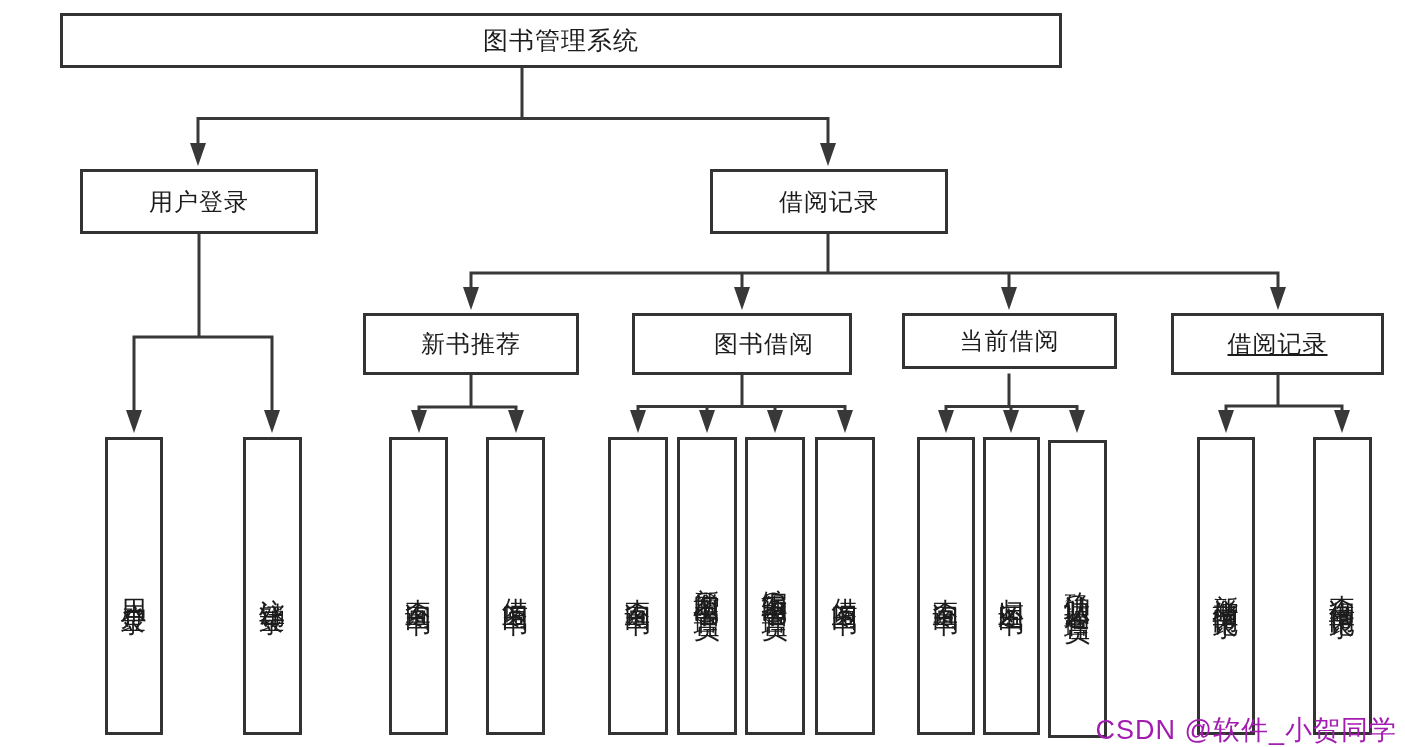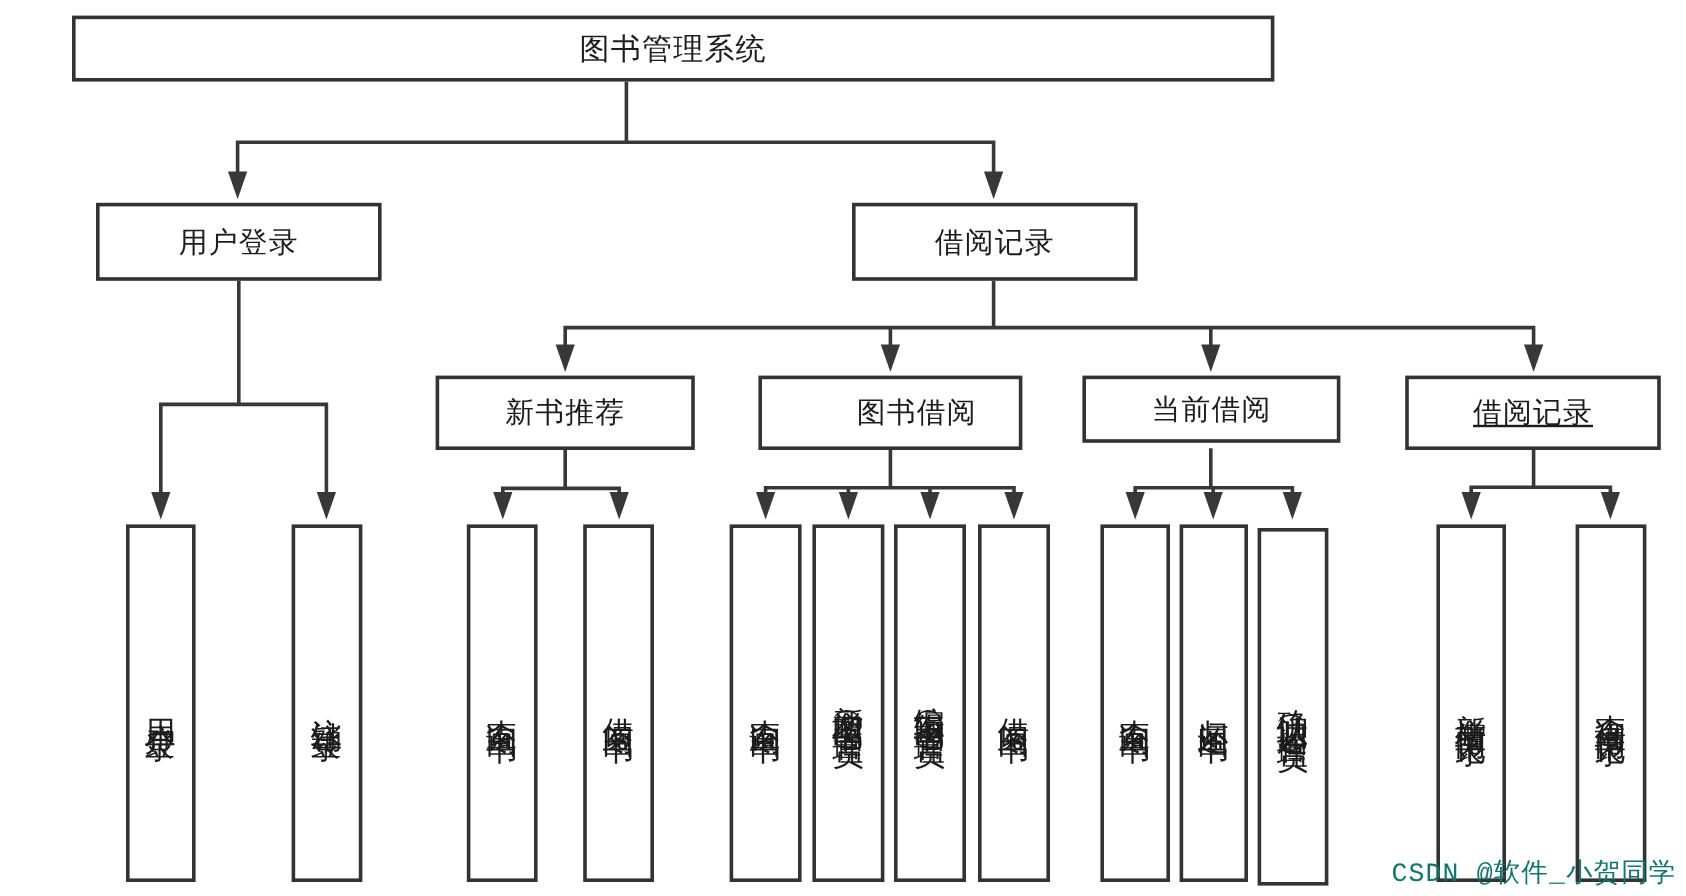--- a/index.html
+++ b/index.html
@@ -33,24 +33,23 @@
     text-orientation: mixed;
     font-size: 26px;
     letter-spacing: 4px;
     line-height: 1;
     white-space: nowrap;
   }
   .watermark {
     position: absolute;
     top: 712px;
     right: 8px;
-    font-size: 22px;
+    font-size: 27px;
     letter-spacing: 1px;
-    color: #0f766e;
-    font-family: Liberation Mono, monospace;
+    color: #a21caf;
   }
 </style>
 </head>
 <body>
 
 <div class="canvas">
 
   <svg class="connectors" viewBox="0 0 1405 747" xmlns="http://www.w3.org/2000/svg">
     <path fill="none" stroke="#383838" stroke-width="3" stroke-linecap="square" d="
       M522 68 V118.5 M198 118.5 H828 M198 118.5 V146 M828 118.5 V146

